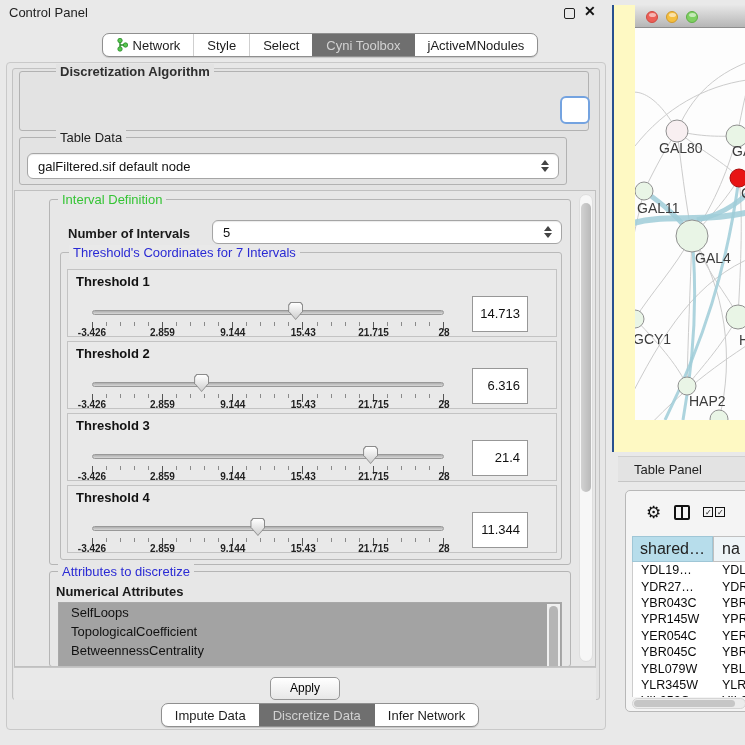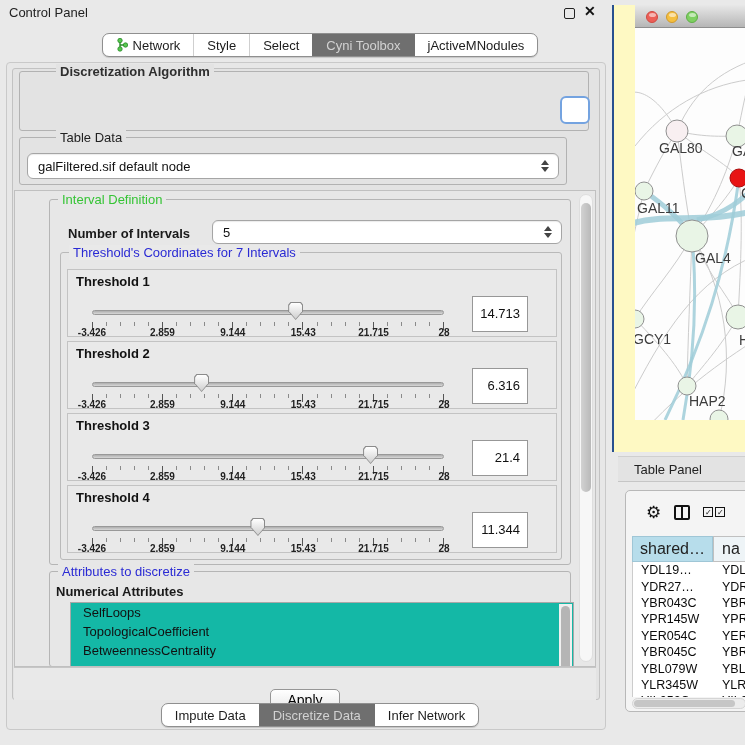--- a/index.html
+++ b/index.html
@@ -71,28 +71,28 @@
             clip-path:polygon(15% 0,85% 0,100% 15%,100% 52%,50% 100%,0 52%,0 15%); }
   .ticks { position:absolute; left:24px; top:52px; width:352px; height:8px; display:flex; justify-content:space-between; }
   .tick { width:1px; height:4px; background:#8a8a8a; }
   .tick.major { height:8px; background:#555; }
   .ticklabels { position:absolute; left:24px; top:57px; width:352px; height:12px; }
   .ticklabels span { position:absolute; transform:translateX(-50%); font-size:10px; font-weight:bold; color:#222; white-space:nowrap; }
   .valuebox { position:absolute; left:404px; top:26px; width:56px; height:36px; background:#fff; border:1px solid #979797; text-align:right; padding-right:7px; font-size:13px; line-height:34px; color:#111; }
 
   #attr-group { left:34px; top:380px; width:522px; height:96px; border-color:#b5b5b5; }
   #attr-subtitle { position:absolute; left:6px; top:12px; font-weight:bold; font-size:13px; }
-  #attr-list { position:absolute; left:8px; top:30px; width:504px; height:80px; background:#14b8a6; border:1px solid #a8a8a8; overflow:hidden;margin-left:12px; }
+  #attr-list { position:absolute; left:8px; top:30px; width:504px; height:80px; background:#a3a3a3; border:1px solid #a8a8a8; overflow:hidden; }
   .attr-item { padding-left:12px; font-size:13px; line-height:19px; color:#111; white-space:nowrap; }
   #attr-scrollbar { position:absolute; right:1px; top:1px; bottom:1px; width:13px; background:#f0f0f0; }
   #attr-scrollbar .thumb { position:absolute; left:2px; top:2px; width:9px; height:88%; background:#b5b5b5; border-radius:5px; }
 
   
   #apply-row { position:absolute; left:14px; top:667px; width:582px; height:33px; border-top:1px solid #c6c6c6; background:#e9e9e9; display:flex; justify-content:center; }
-  #apply-btn { margin-top:21px; width:70px; height:23px; background:linear-gradient(#ffffff,#e7e7e7); border:1px solid #969696; border-radius:5px; font-size:14px; text-align:center; line-height:21px; color:#000; }
+  #apply-btn { margin-top:9px; width:70px; height:23px; background:linear-gradient(#ffffff,#e7e7e7); border:1px solid #969696; border-radius:5px; font-size:12px; text-align:center; line-height:21px; color:#000; }
 
   
   #net-window { position:absolute; left:612px; top:5px; width:133px; height:447px; background:#fef9c3; border-left:2px solid #28508f; }
   #net-titlebar { position:absolute; left:21px; top:0; width:112px; height:23px; background:linear-gradient(#e8e8e8,#b6b6b6); border-bottom:1px solid #8e8e8e; }
   .light { position:absolute; top:5.5px; width:12px; height:12px; border-radius:50%; }
   .light i { position:absolute; left:2px; top:1px; width:7px; height:4px; border-radius:50%; background:rgba(255,255,255,.55); }
   #net-canvas { position:absolute; left:21px; top:23px; width:112px; height:392px; background:#fdfdfd; overflow:hidden; }
 
   
   #tp-header { position:absolute; left:618px; top:456px; width:127px; height:26px; background:#e3e3e3; border-top:1px solid #cfcfcf; border-bottom:1px solid #c6c6c6; }

